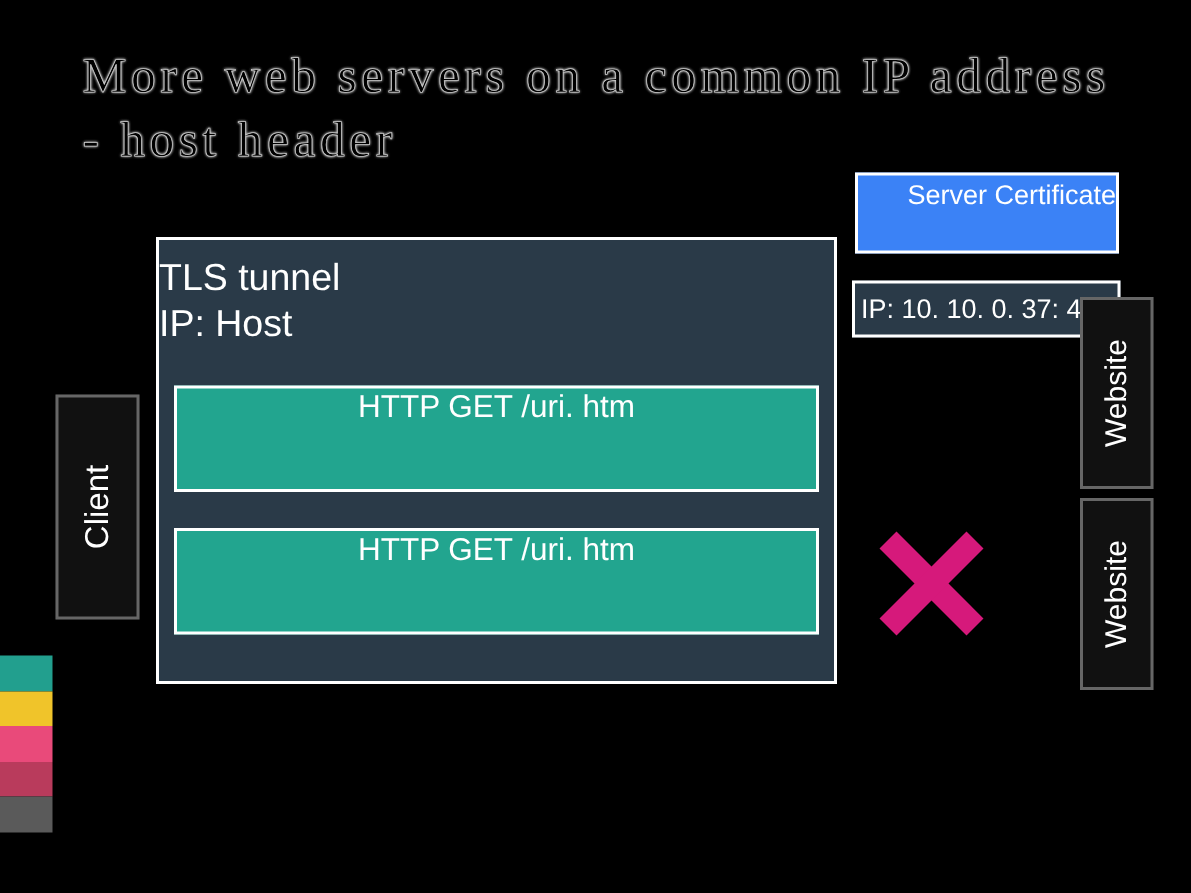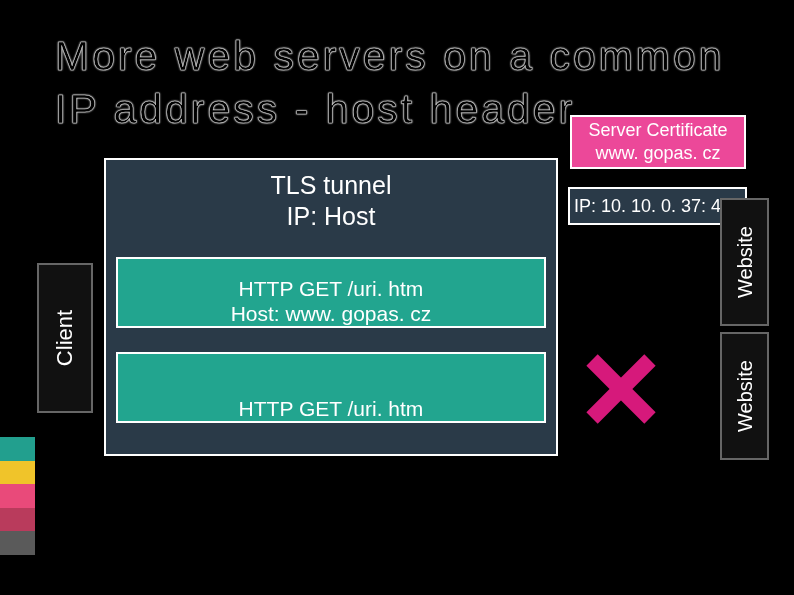--- a/index.html
+++ b/index.html
@@ -9,22 +9,22 @@
     background: #000;
     position: relative;
     font-family: "Segoe UI", Arial, sans-serif;
     overflow: hidden;
   }
   .title {
     position: absolute;
     top: 30px;
     left: 55px;
     right: 40px;
-    font-family: Liberation Sans, sans-serif;
-    font-size: 41px;
+    font-family: Liberation Serif, serif;
+    font-size: 33px;
     color: #000;
     text-shadow: 0 0 2px #ddd, 0 0 2px #ddd;
     -webkit-text-stroke: 0.5px #ccc;
     letter-spacing: 3px;
     line-height: 1.3;
   }
   .stripe {
     position: absolute;
     left: 0;
     bottom: 40px;
@@ -44,21 +44,21 @@
     position: absolute;
     top: 158px;
     left: 104px;
     width: 454px;
     height: 298px;
     background: #2a3a48;
     border: 2px solid #fff;
   }
   .tunnel-label {
     color: #fff;
-    text-align: center;
+    text-align: left;
     font-size: 25px;
     margin-top: 10px;
     line-height: 1.25;
   }
   .client-box {
     position: absolute;
     top: 263px;
     left: 37px;
     width: 56px;
     height: 150px;
@@ -78,36 +78,36 @@
     position: absolute;
     left: 116px;
     width: 430px;
     height: 71px;
     background: #22a58f;
     border: 2px solid #fff;
     color: #fff;
     text-align: center;
     display: flex;
     flex-direction: column;
-    justify-content: flex-end;
+    justify-content: flex-start;
     font-size: 21px;
     line-height: 1.2;
   }
   .req1 { top: 257px; }
   .req2 { top: 352px; }
   .cert-box {
     position: absolute;
     top: 115px;
     left: 570px;
     width: 176px;
     height: 54px;
-    background: #ec4899;
-    border: 2px solid #fff;
-    color: #fff;
-    text-align: center;
+    background: #3b82f6;
+    border: 2px solid #fff;
+    color: #fff;
+    text-align: right;
     font-size: 18px;
     line-height: 1.25;
     padding-top: 2px;
   }
   .ip-box {
     position: absolute;
     top: 187px;
     left: 568px;
     width: 179px;
     height: 38px;
@@ -175,30 +175,28 @@
     <div>IP: Host</div>
   </div>
 </div>
 
 <div class="client-box">
   <div class="client-label">Client</div>
 </div>
 
 <div class="req req1">
   <div>HTTP GET /uri. htm</div>
-  <div>Host: www. gopas. cz</div>
 </div>
 
 <div class="req req2">
   <div>HTTP GET /uri. htm</div>
 </div>
 
 <div class="cert-box">
   <div>Server Certificate</div>
-  <div>www. gopas. cz</div>
 </div>
 
 <div class="ip-box">IP: 10. 10. 0. 37: 443</div>
 
 <div class="website-box wb1">
   <div class="website-label">Website</div>
 </div>
 <div class="website-box wb2">
   <div class="website-label">Website</div>
 </div>

